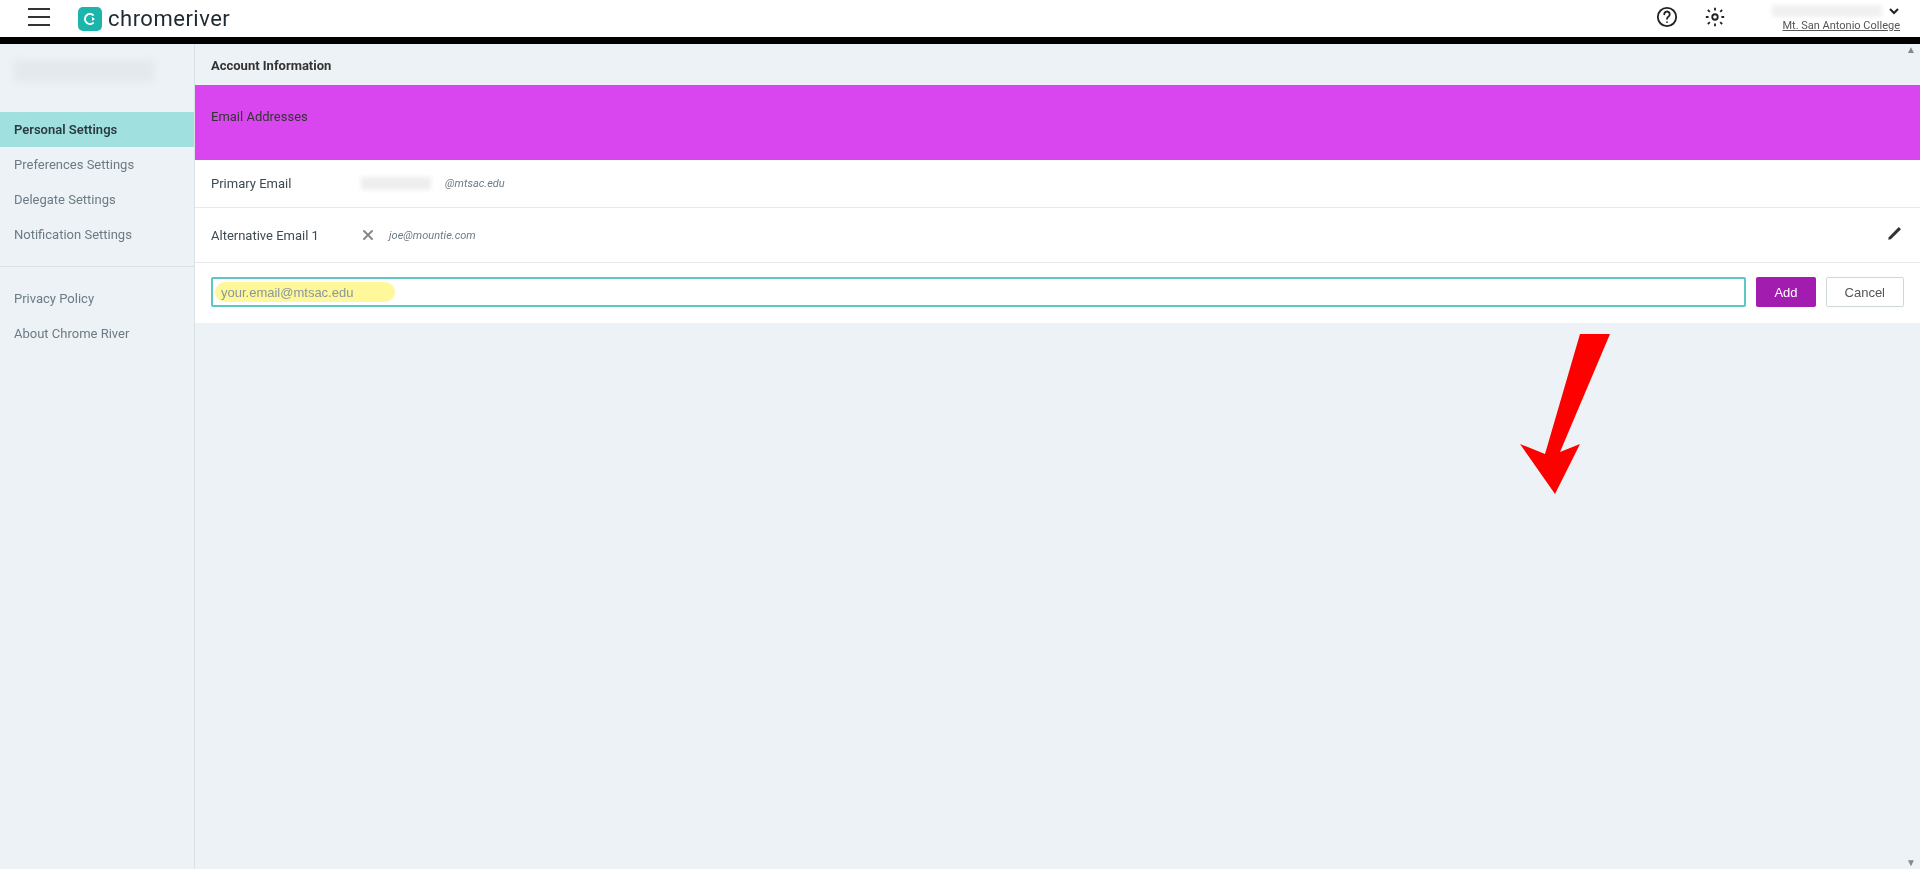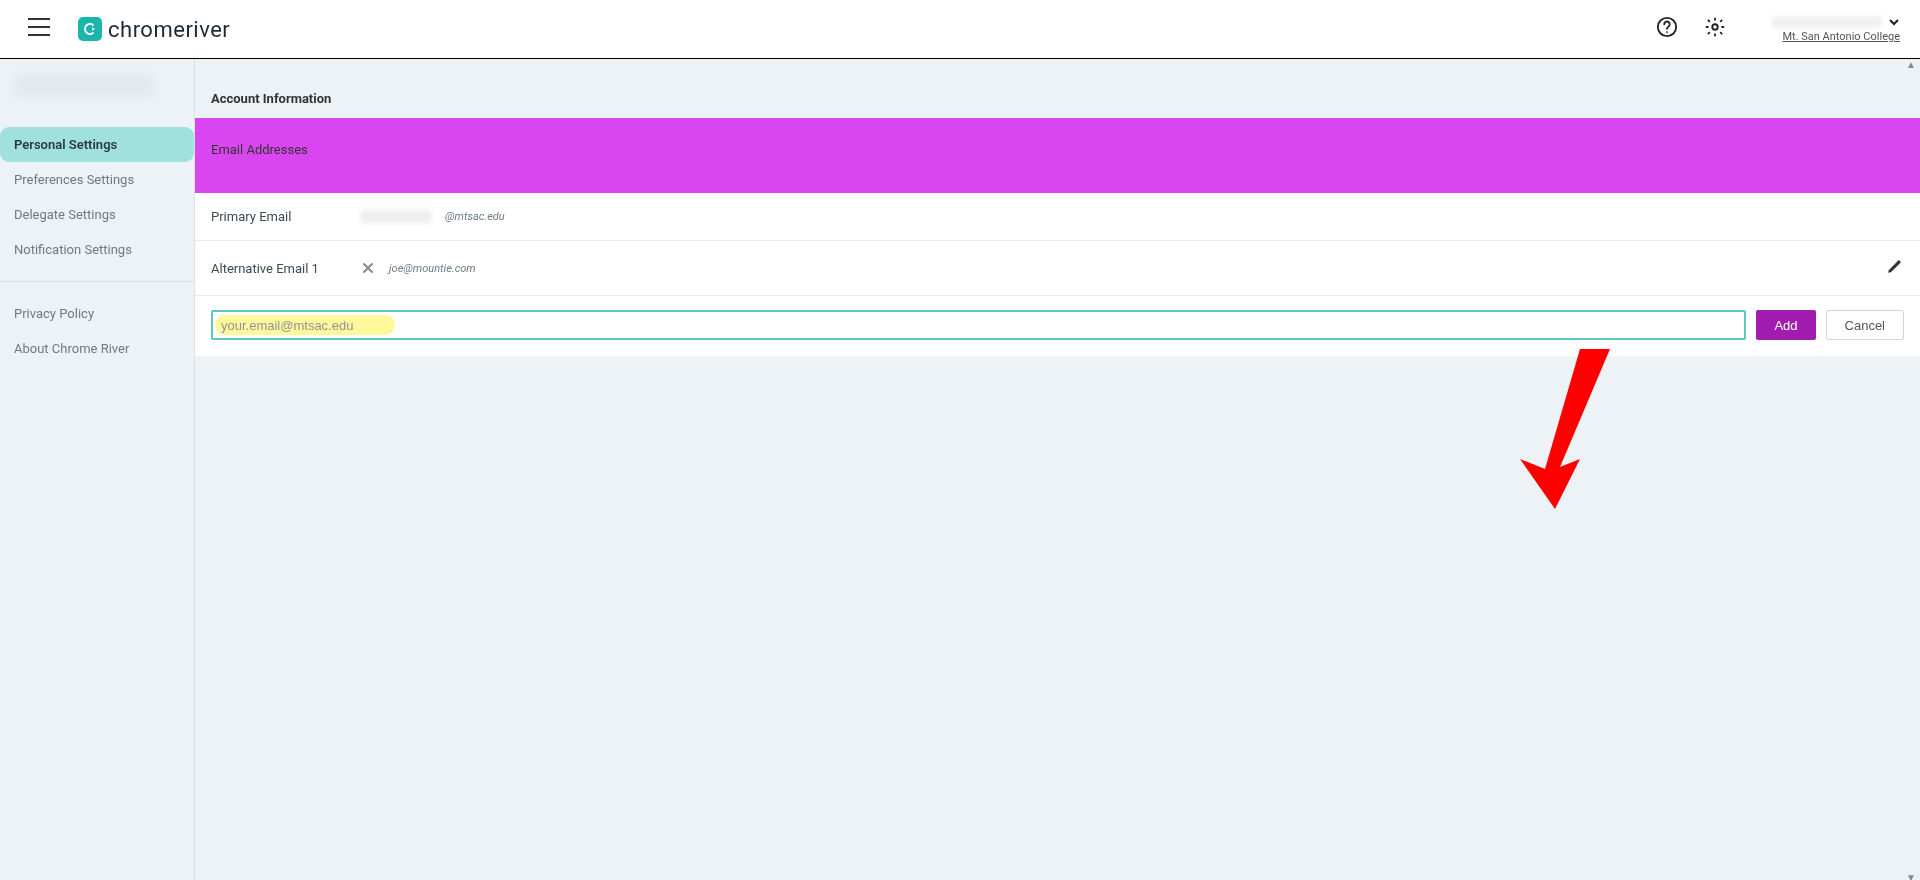--- a/index.html
+++ b/index.html
@@ -1,25 +1,25 @@
 <!DOCTYPE html>
 <html><head>
 <meta charset="utf-8">
 <style>
   * { box-sizing: border-box; margin: 0; padding: 0; }
   html, body { width: 1920px; height: 880px; font-family: -apple-system, BlinkMacSystemFont, "Segoe UI", Roboto, Arial, sans-serif; background: #fff; overflow: hidden; }
 
   
   .header {
-    height: 59px;
+    height: 44px;
     display: flex;
     align-items: center;
     justify-content: space-between;
     padding: 0 20px 0 28px;
-    border-bottom: 1px solid #000000;
+    border-bottom: 7px solid #000000;
   }
   .header-left { display: flex; align-items: center; gap: 28px; }
   .hamburger { cursor: pointer; color: #333; }
   .logo { display: flex; align-items: center; gap: 6px; }
   .logo-mark {
     width: 24px; height: 24px; border-radius: 5px;
     background: #1cb5ac; display: flex; align-items: center; justify-content: center;
     color: #fff; font-weight: 700; font-size: 14px;
   }
   .logo-text { font-size: 22px; color: #1d2a33; letter-spacing: .5px; }
@@ -36,29 +36,29 @@
   .sidebar {
     width: 195px;
     background: #ecf2f5;
     border-right: 1px solid #d9e1e5;
     display: flex; flex-direction: column;
     font-size: 13px;
   }
   .user-block { padding: 16px 14px 30px; }
   .user-name-blur { width: 140px; height: 22px; background: #e3e9ec; filter: blur(3px); border-radius: 3px; }
   .side-item {
-    padding: 10px 14px; color: #6c7b84; cursor: pointer; border-radius: 9px;
+    padding: 10px 14px; color: #6c7b84; cursor: pointer;
   }
   .side-item.active { background: #a0e1e0; color: #2a3a41; font-weight: 600; }
   .side-sep { height: 1px; background: #d9e1e5; margin: 14px 0; }
 
   .main {
     flex: 1; background: #ecf2f5; position: relative; overflow-y: auto;
   }
-  .section-title { font-size: 13px; font-weight: 700; color: #333; padding: 32px 16px 12px; }
+  .section-title { font-size: 13px; font-weight: 700; color: #333; padding: 14px 16px 12px; }
 
   .panel { background: #fff; }
 
   .sub-title { font-size: 13px; font-weight: 400; color: #333; padding: 24px 16px 36px; background: #d946ef; }
 
   .row {
     display: flex; align-items: center; padding: 16px;
     border-bottom: 1px solid #e6ebee; background: #fff;
   }
   .row .label { width: 150px; font-size: 13px; color: #3d4a52; }

